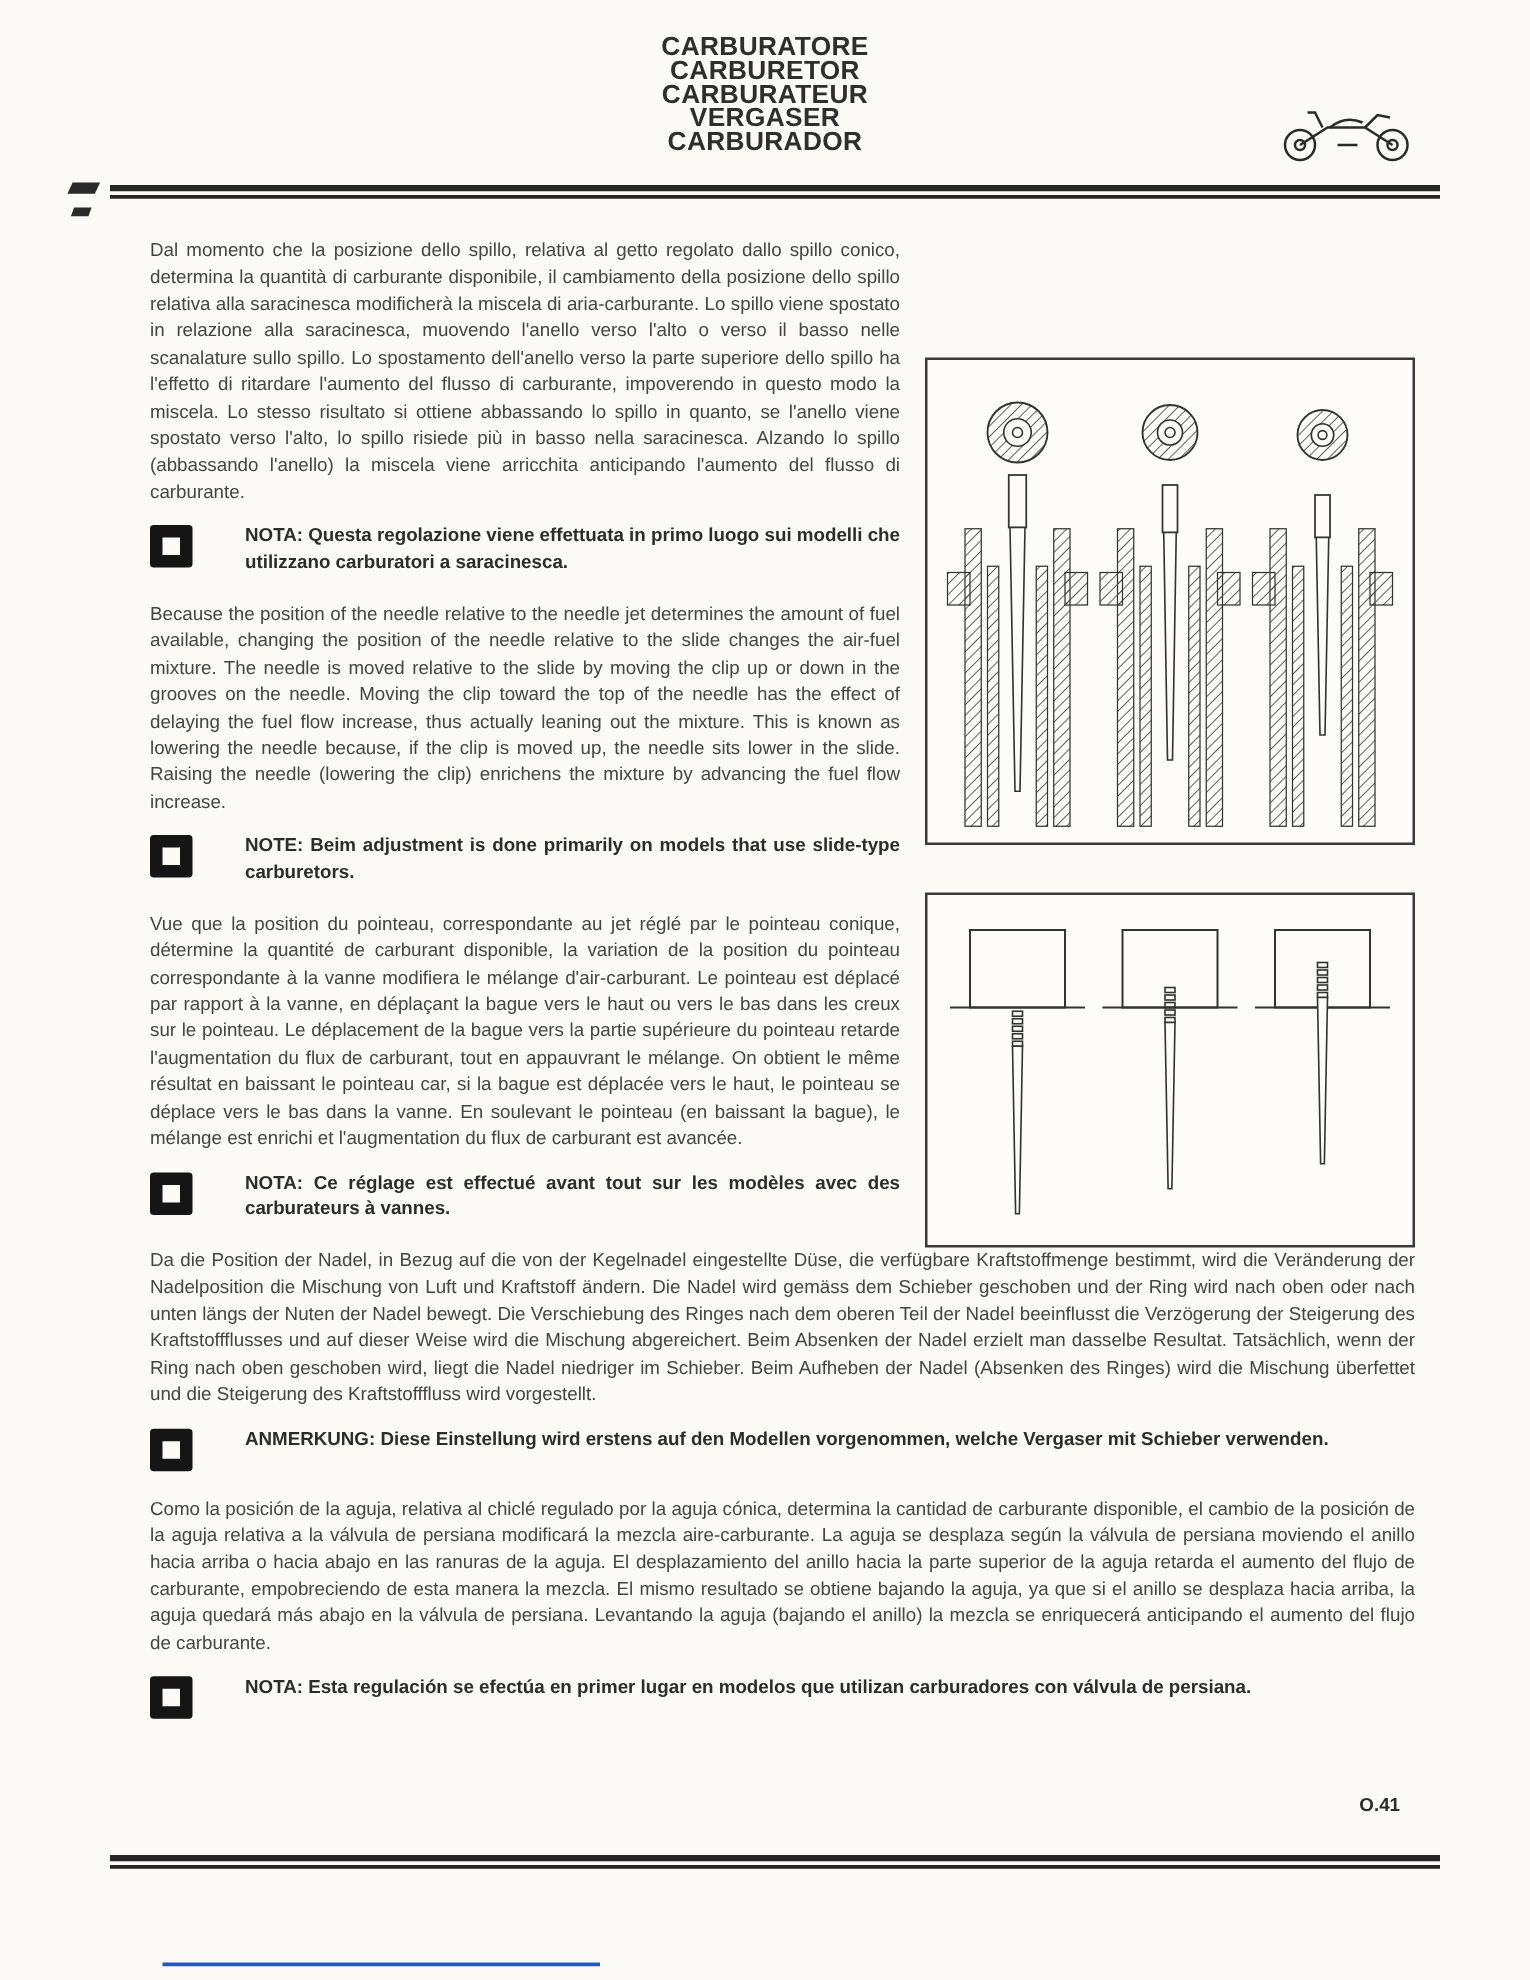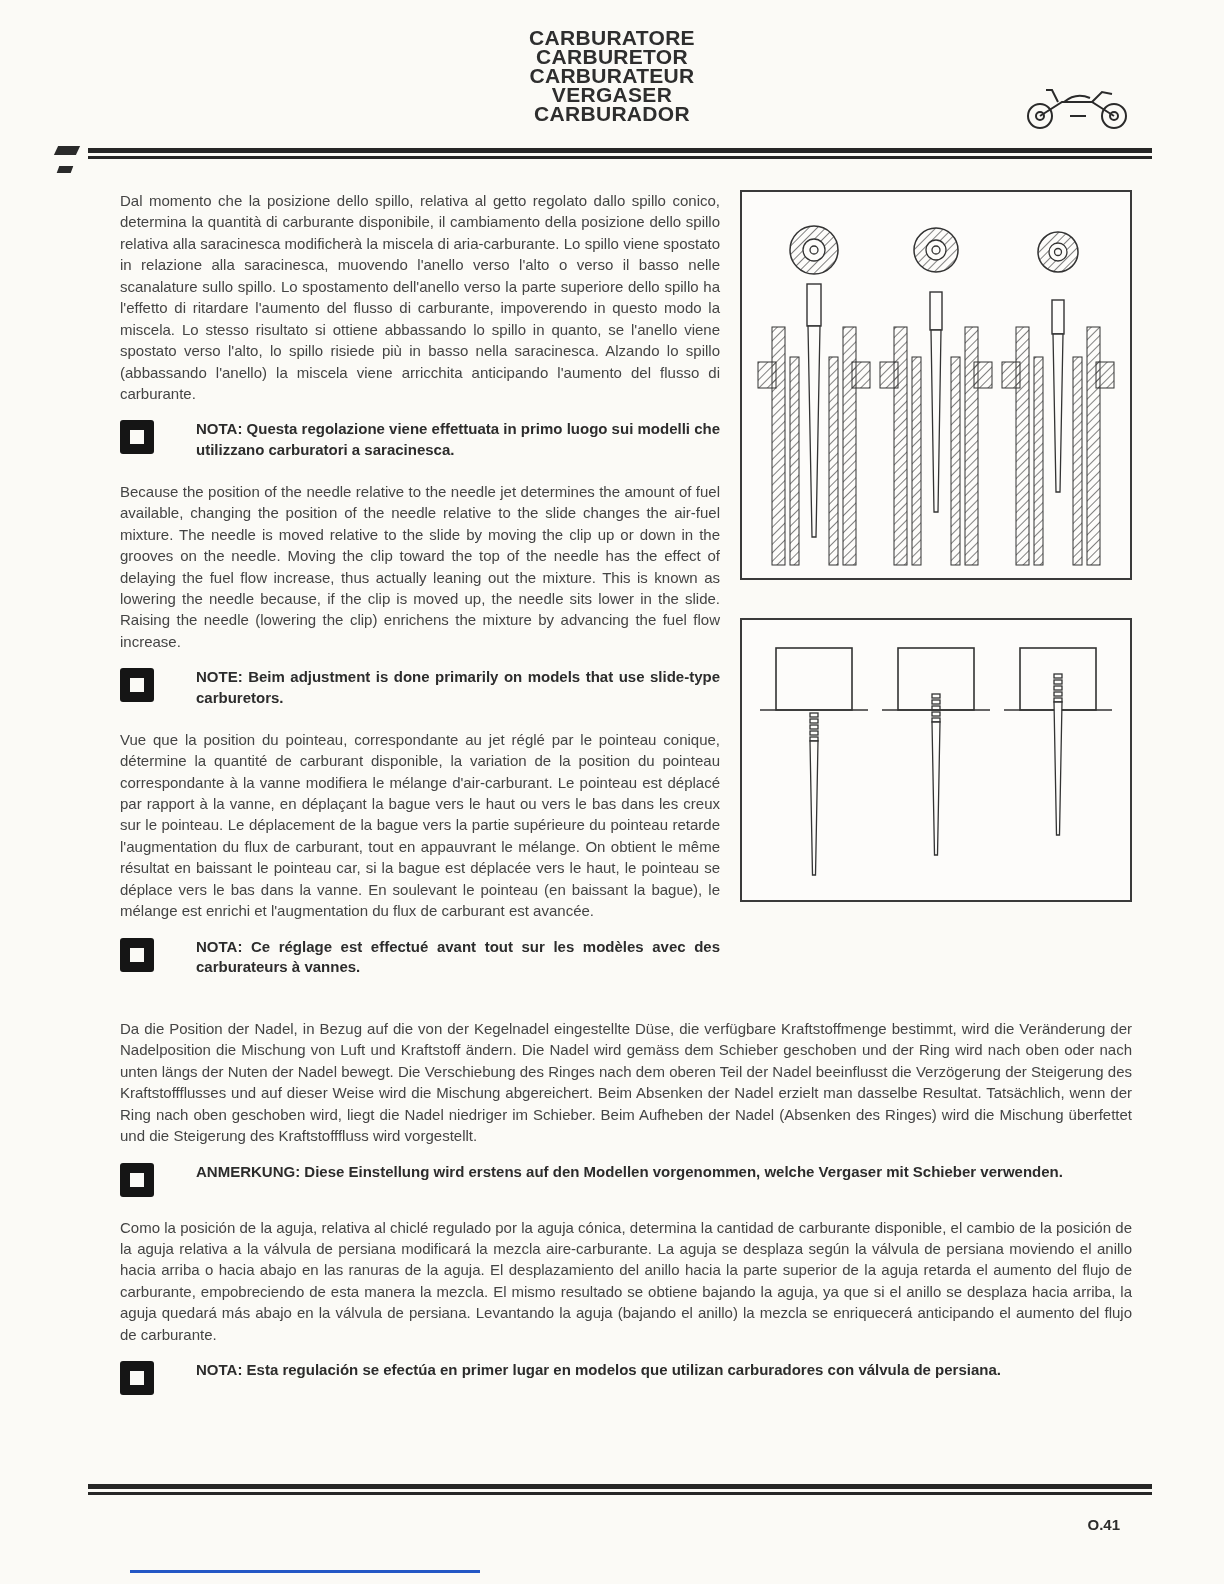--- a/index.html
+++ b/index.html
@@ -29,21 +29,21 @@
   .double-rule .bar1 { height: 5px; background: #262626; }
   .double-rule .bar2 { height: 3px; background: #262626; margin-top: 3px; }
   .rule-top { top: 148px; }
   .rule-bottom { top: 1484px; }
   .scan-mark { position: absolute; background: #2a2a2a; }
   .mark1 { left: 56px; top: 146px; width: 22px; height: 9px; transform: skewX(-25deg); }
   .mark2 { left: 58px; top: 166px; width: 14px; height: 7px; transform: skewX(-20deg); }
 
   
   .content { position: absolute; top: 190px; left: 120px; width: 1012px; }
-  .two-col { display: flex; gap: 20px; }
+  .two-col { display: flex; gap: 20px; align-items: flex-end; }
   .left-col { width: 600px; }
   .right-col { width: 392px; }
 
   p.body-text {
     margin: 0 0 14px 0;
     font-size: 15px; line-height: 1.43;
     text-align: justify;
     color: #444;
   }
   .note-row { display: flex; align-items: flex-start; margin: 10px 0 20px 0; gap: 26px; }
@@ -61,24 +61,24 @@
     text-align: justify; padding-top: 1px;
   }
 
   figure { margin: 0; }
   .diagram-frame {
     border: 2px solid #3a3a3a; background: #fdfcfa;
   }
   .frame-top { width: 392px; height: 390px; margin-bottom: 38px; }
   .frame-bottom { width: 392px; height: 284px; }
 
-  .full-width { margin-top: 20px; }
+  .full-width { margin-top: 0; }
 
   .page-number {
-    position: absolute; right: 104px; top: 1516px;
+    position: absolute; right: 104px; top: 1436px;
     font-weight: bold; font-size: 15px; color: #2c2c2c;
   }
   .blue-line { position: absolute; left: 130px; top: 1570px; width: 350px; height: 3px; background: #2457c5; }
 </style>
 </head>
 <body>
 
 <div class="page">
 
   <div class="header-titles">

